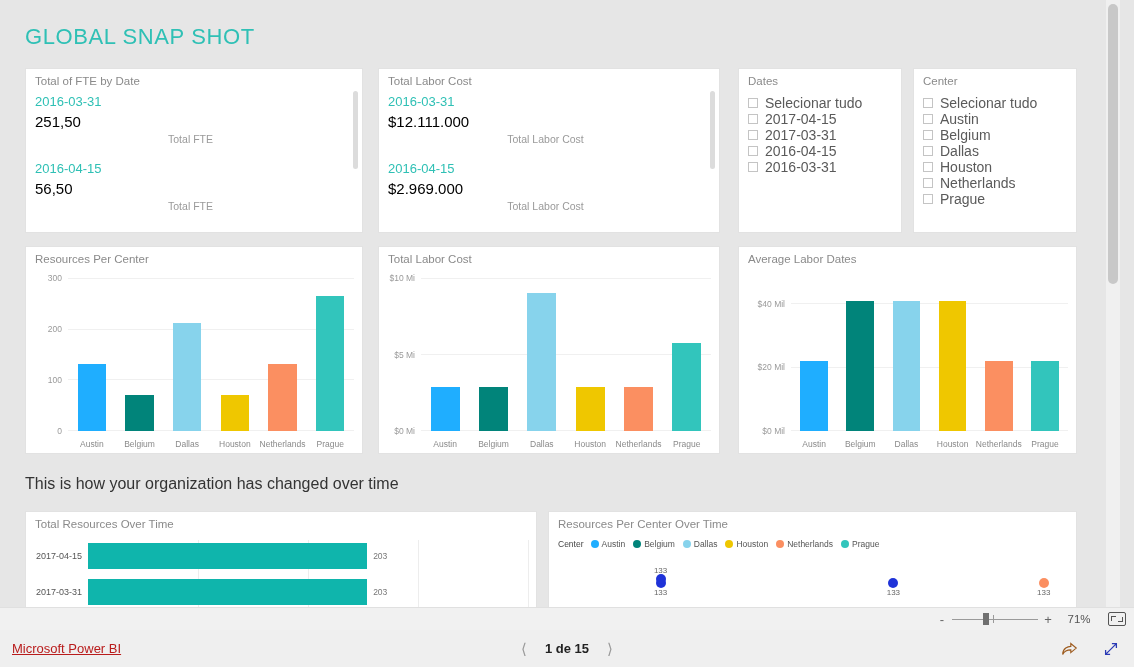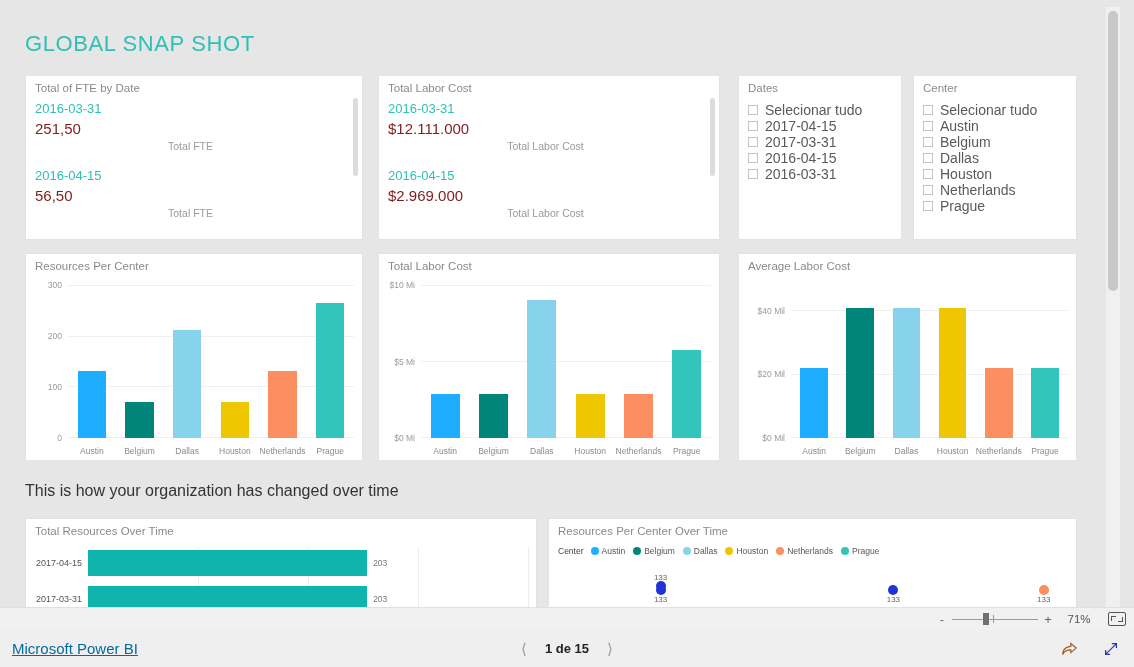--- a/index.html
+++ b/index.html
@@ -6,21 +6,21 @@
   html, body {
     width: 1134px; height: 667px;
     background: #e6e6e6;
     font-family: "Liberation Sans", sans-serif;
     overflow: hidden;
   }
   .root { position: relative; width: 1134px; height: 667px; background: #e6e6e6; }
 
   
   .canvas {
-    position: absolute; left: 0; top: 7px;
+    position: absolute; left: 0; top: 0;
     width: 1120px; height: 607px;
     background: #e6e6e6;
     overflow: hidden;
     padding-left: 9px;
   }
 
   
   .vscroll {
     position: absolute; right: 0; top: 0;
     width: 14px; height: 607px;
@@ -51,21 +51,21 @@
   }
   .tile-scroll {
     position: absolute; right: 4px; top: 18px;
     width: 5px; background: #dcdcdc; border-radius: 3px;
   }
 
   
   .card-rows { position: absolute; left: 9px; top: 24px; right: 16px; }
   .card-row { margin-bottom: 14px; }
   .card-date { font-size: 13px; color: #2fc0b5; line-height: 18px; }
-  .card-value { font-size: 15px; color: #7f1d1d; line-height: 21px; }
+  .card-value { font-size: 15px; color: #000000; line-height: 21px; }
   .card-label { font-size: 10.5px; color: #9a9a9a; line-height: 14px; text-align: center; }
 
   
   .slicer-list { position: absolute; left: 9px; top: 26px; right: 8px; }
   .slicer-item {
     display: flex; align-items: center;
     height: 16px; margin-bottom: 0px;
   }
   .slicer-box {
     width: 10px; height: 10px;
@@ -171,21 +171,21 @@
 
   
   .footer {
     position: absolute; left: 0; top: 630px;
     width: 1134px; height: 37px;
     background: #efefef;
     display: flex; align-items: center;
   }
   .footer-brand {
     position: absolute; left: 12px;
-    font-size: 15px; color: #0369a1; text-decoration: underline;
+    font-size: 13px; color: #b91c1c; text-decoration: underline;
     cursor: pointer;
   }
   .footer-pager {
     position: absolute; left: 50%; transform: translateX(-50%);
     display: flex; align-items: center; gap: 18px;
   }
   .pg-arrow { font-size: 15px; color: #9a9a9a; cursor: pointer; line-height: 1; }
   .pg-label { font-size: 13px; color: #222; font-weight: bold; }
   .footer-icons {
     position: absolute; right: 14px; display: flex; align-items: center; gap: 24px;
@@ -382,21 +382,21 @@
             <div class="xlabel">Belgium</div>
             <div class="xlabel">Dallas</div>
             <div class="xlabel">Houston</div>
             <div class="xlabel">Netherlands</div>
             <div class="xlabel">Prague</div>
           </div>
       </div>
     </div>
 
     <div class="tile" style="left:738px; top:246px; width:339px; height:208px;">
-      <div class="tile-title">Average Labor Cost</div>
+      <div class="tile-title">Average Labor Dates</div>
       <div class="chart-body">
         <div class="plot" id="plot-2" style="left:52px;">
             <div class="gridline" style="bottom: 0%;">
               <div class="ytick" style="bottom: 0%; transform: translateY(50%);">$0 Mil</div>
             </div>
             <div class="gridline" style="bottom: 41.6667%;">
               <div class="ytick" style="bottom: 41.6667%; transform: translateY(50%);">$20 Mil</div>
             </div>
             <div class="gridline" style="bottom: 83.3333%;">
               <div class="ytick" style="bottom: 83.3333%; transform: translateY(50%);">$40 Mil</div>

